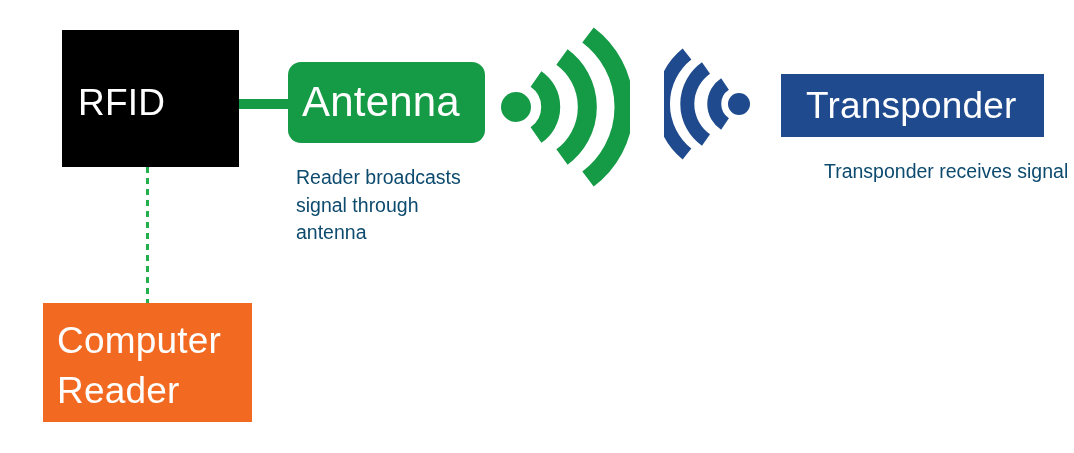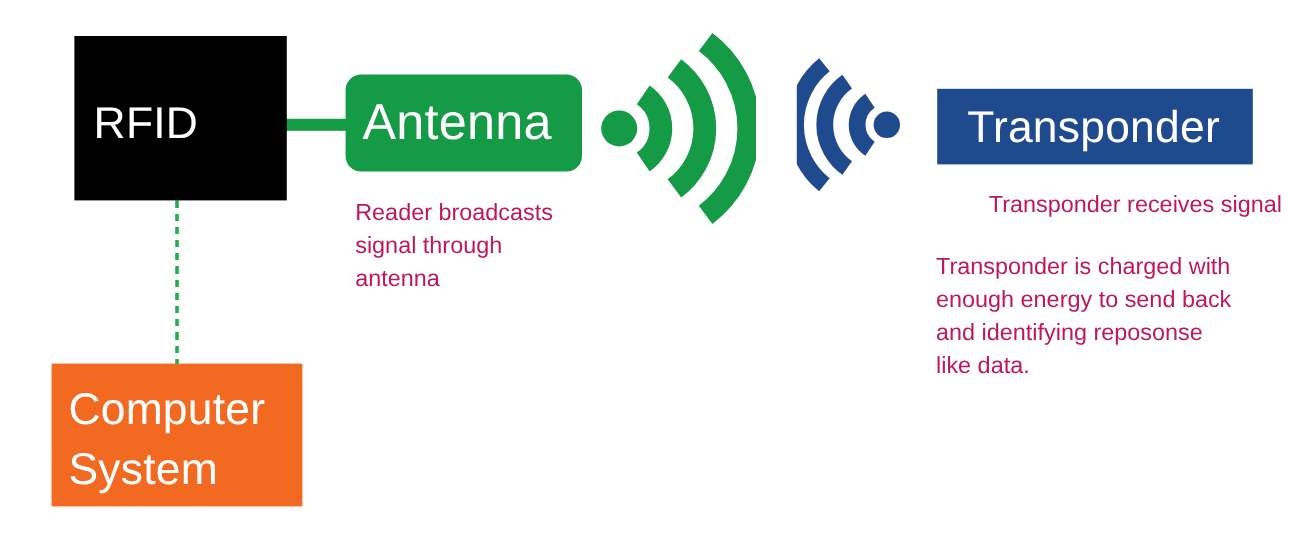--- a/index.html
+++ b/index.html
@@ -112,21 +112,21 @@
   
   .wave-icon { position: absolute; }
   #signal-out-icon { left: 498px; top: 27px; width: 132px; height: 160px; }
   #signal-in-icon  { left: 664px; top: 48px; width: 92px;  height: 113px; }
 
   
   .caption {
     position: absolute;
     font-size: 19.5px;
     line-height: 1.42;
-    color: #be185d;
+    color: #0c4a6e;
     white-space: pre-line;
   }
   #antenna-caption    { left: 296px; top: 164px; width: 290px; }
   #system-caption     { left: 290px; top: 268px; width: 330px; }
   #receive-caption    { left: 824px; top: 158px; width: 290px; }
   #charge-caption     { left: 780px; top: 209px; width: 285px; }
 </style>
 </head>
 <body>
 
@@ -157,28 +157,24 @@
     <path d="M 42 20 A 44 44 0 0 0 42 92" fill="none" stroke="#1f4b8e" stroke-width="14" stroke-linecap="butt"></path>
     <path d="M 23 6 A 64 64 0 0 0 23 106" fill="none" stroke="#1f4b8e" stroke-width="14" stroke-linecap="butt"></path>
   </svg>
 
   <div class="node" id="transponder-node">
     <span>Transponder</span>
   </div>
 
   <div class="node" id="computer-node">
     <span class="line">Computer</span>
-    <span class="line">System</span>
+    <span class="line">Reader</span>
   </div>
 
   <div class="caption" id="antenna-caption">Reader broadcasts
 signal through
 antenna</div>
 
 
   <div class="caption" id="receive-caption">Transponder receives signal</div>
 
-  <div class="caption" id="charge-caption">Transponder is charged with
-enough energy to send back
-and identifying reposonse
-like data.</div>
 
 </div>
 
 </body></html>

